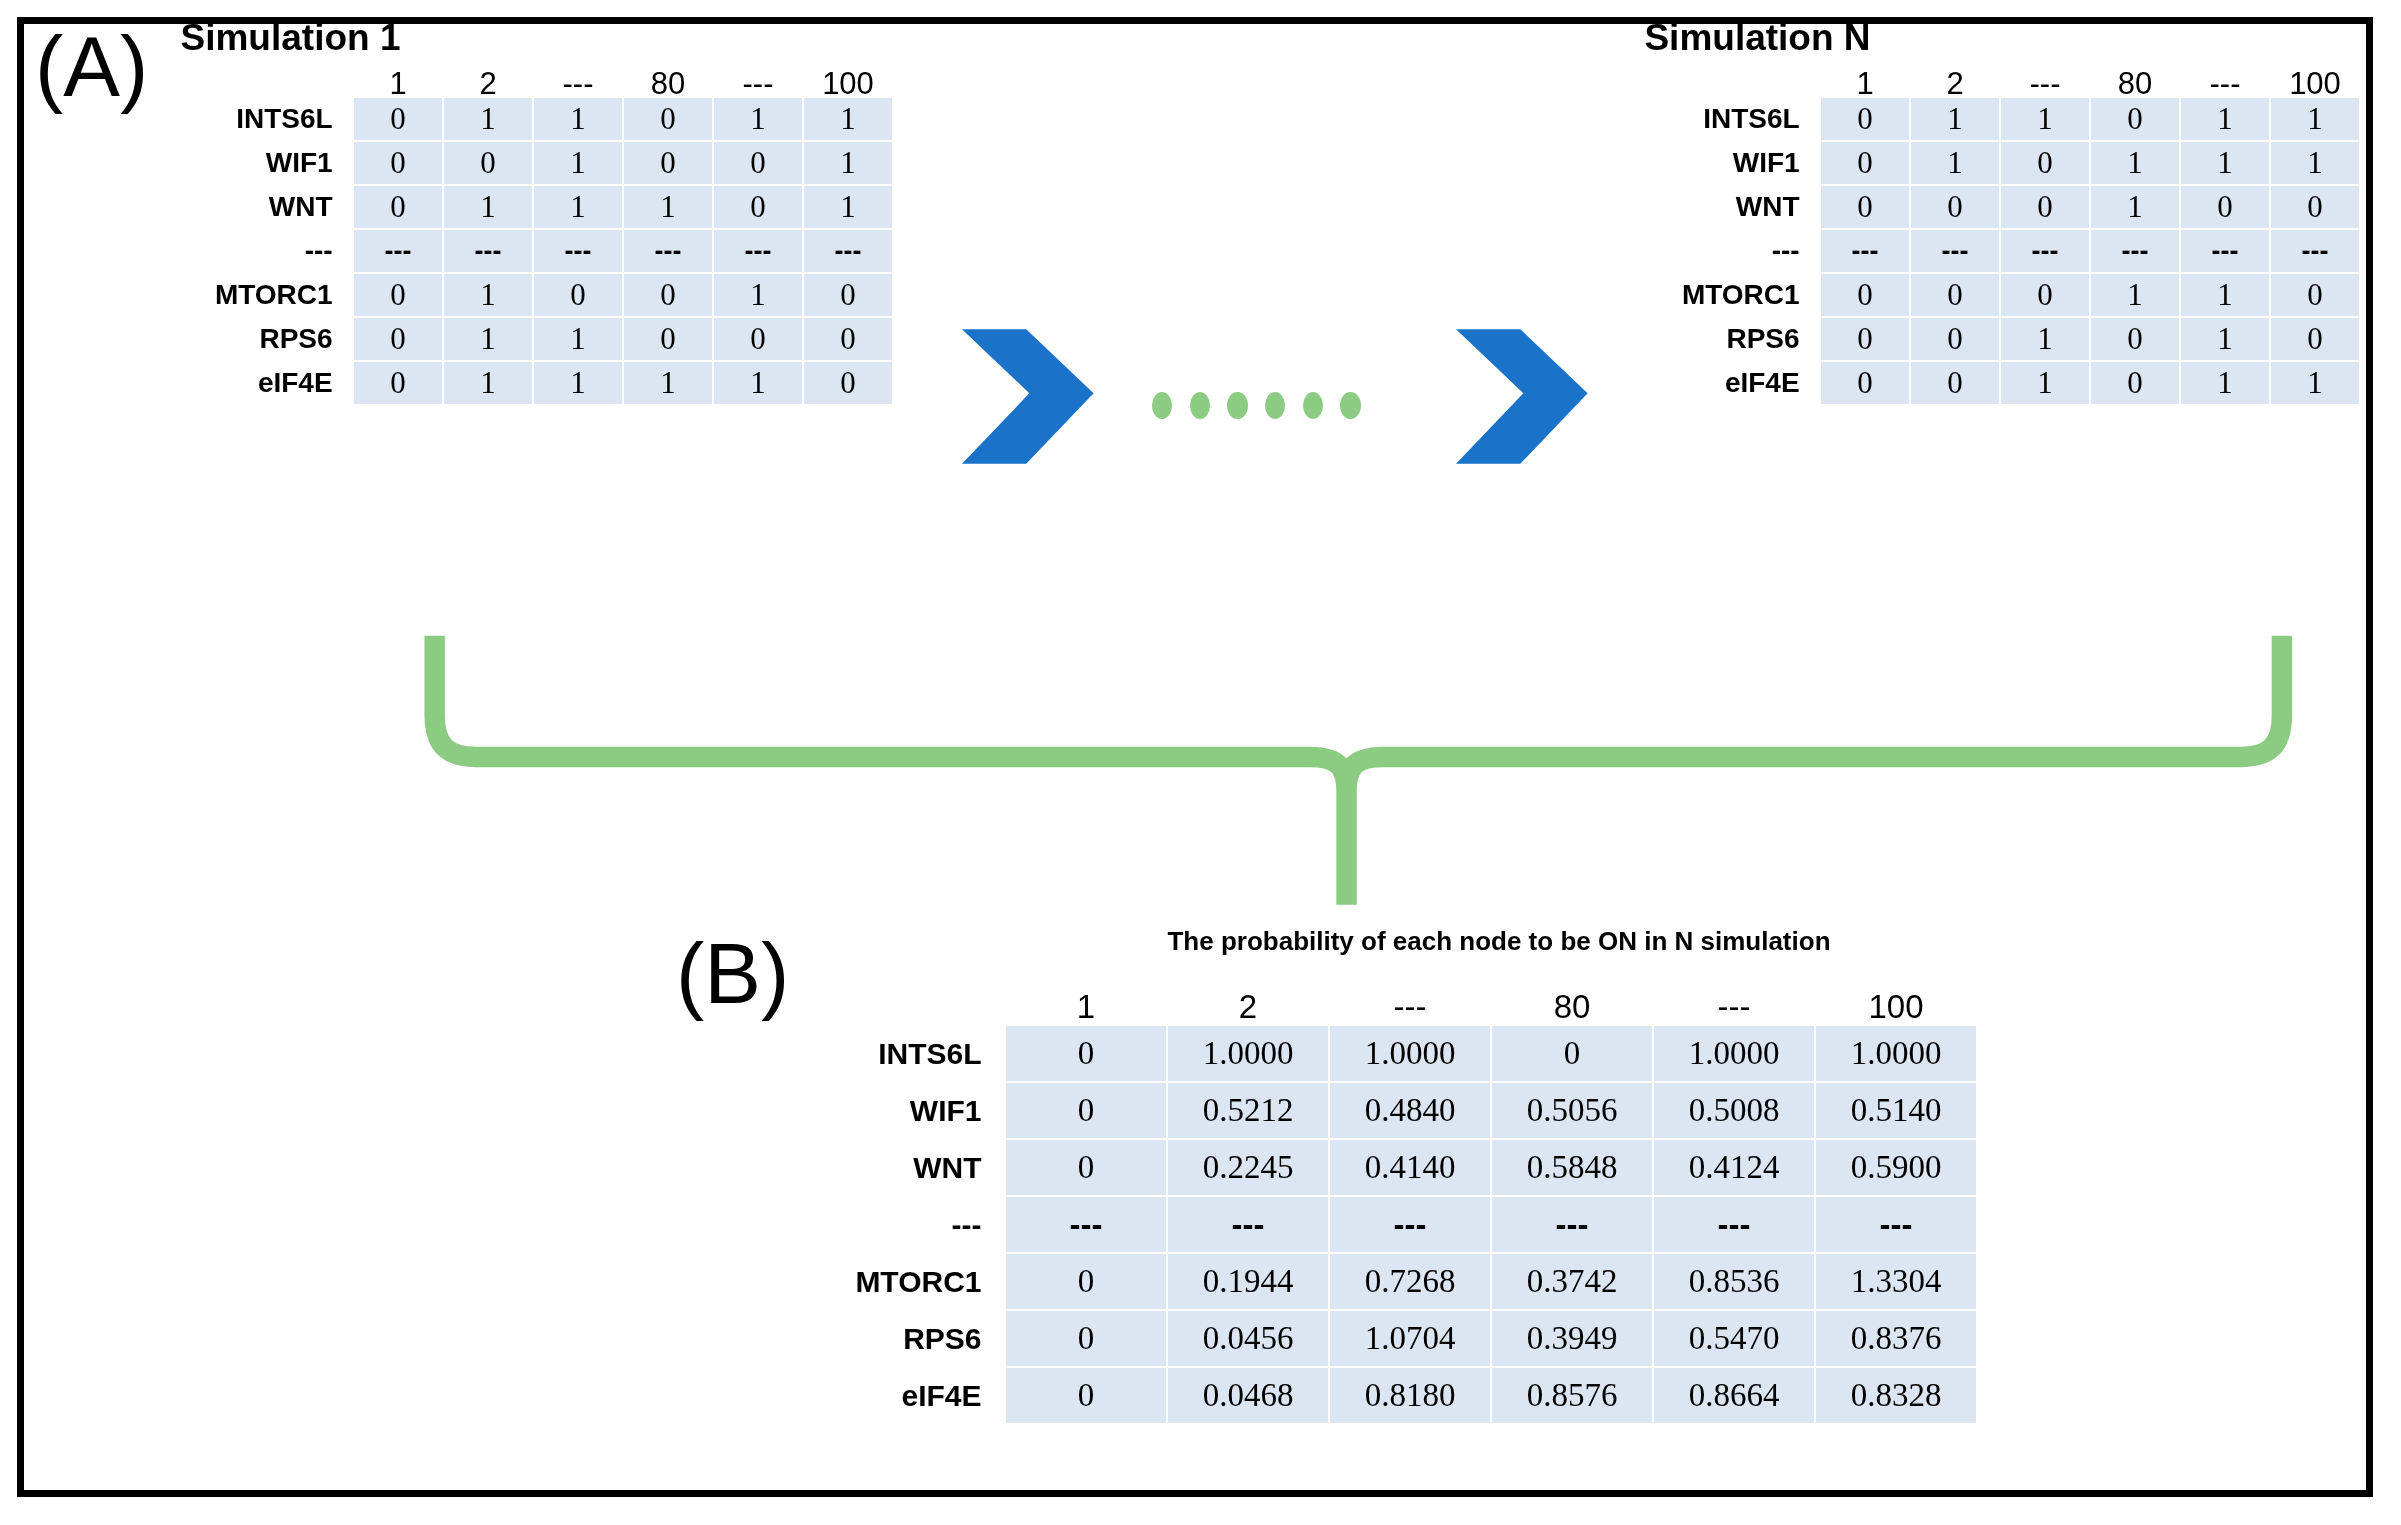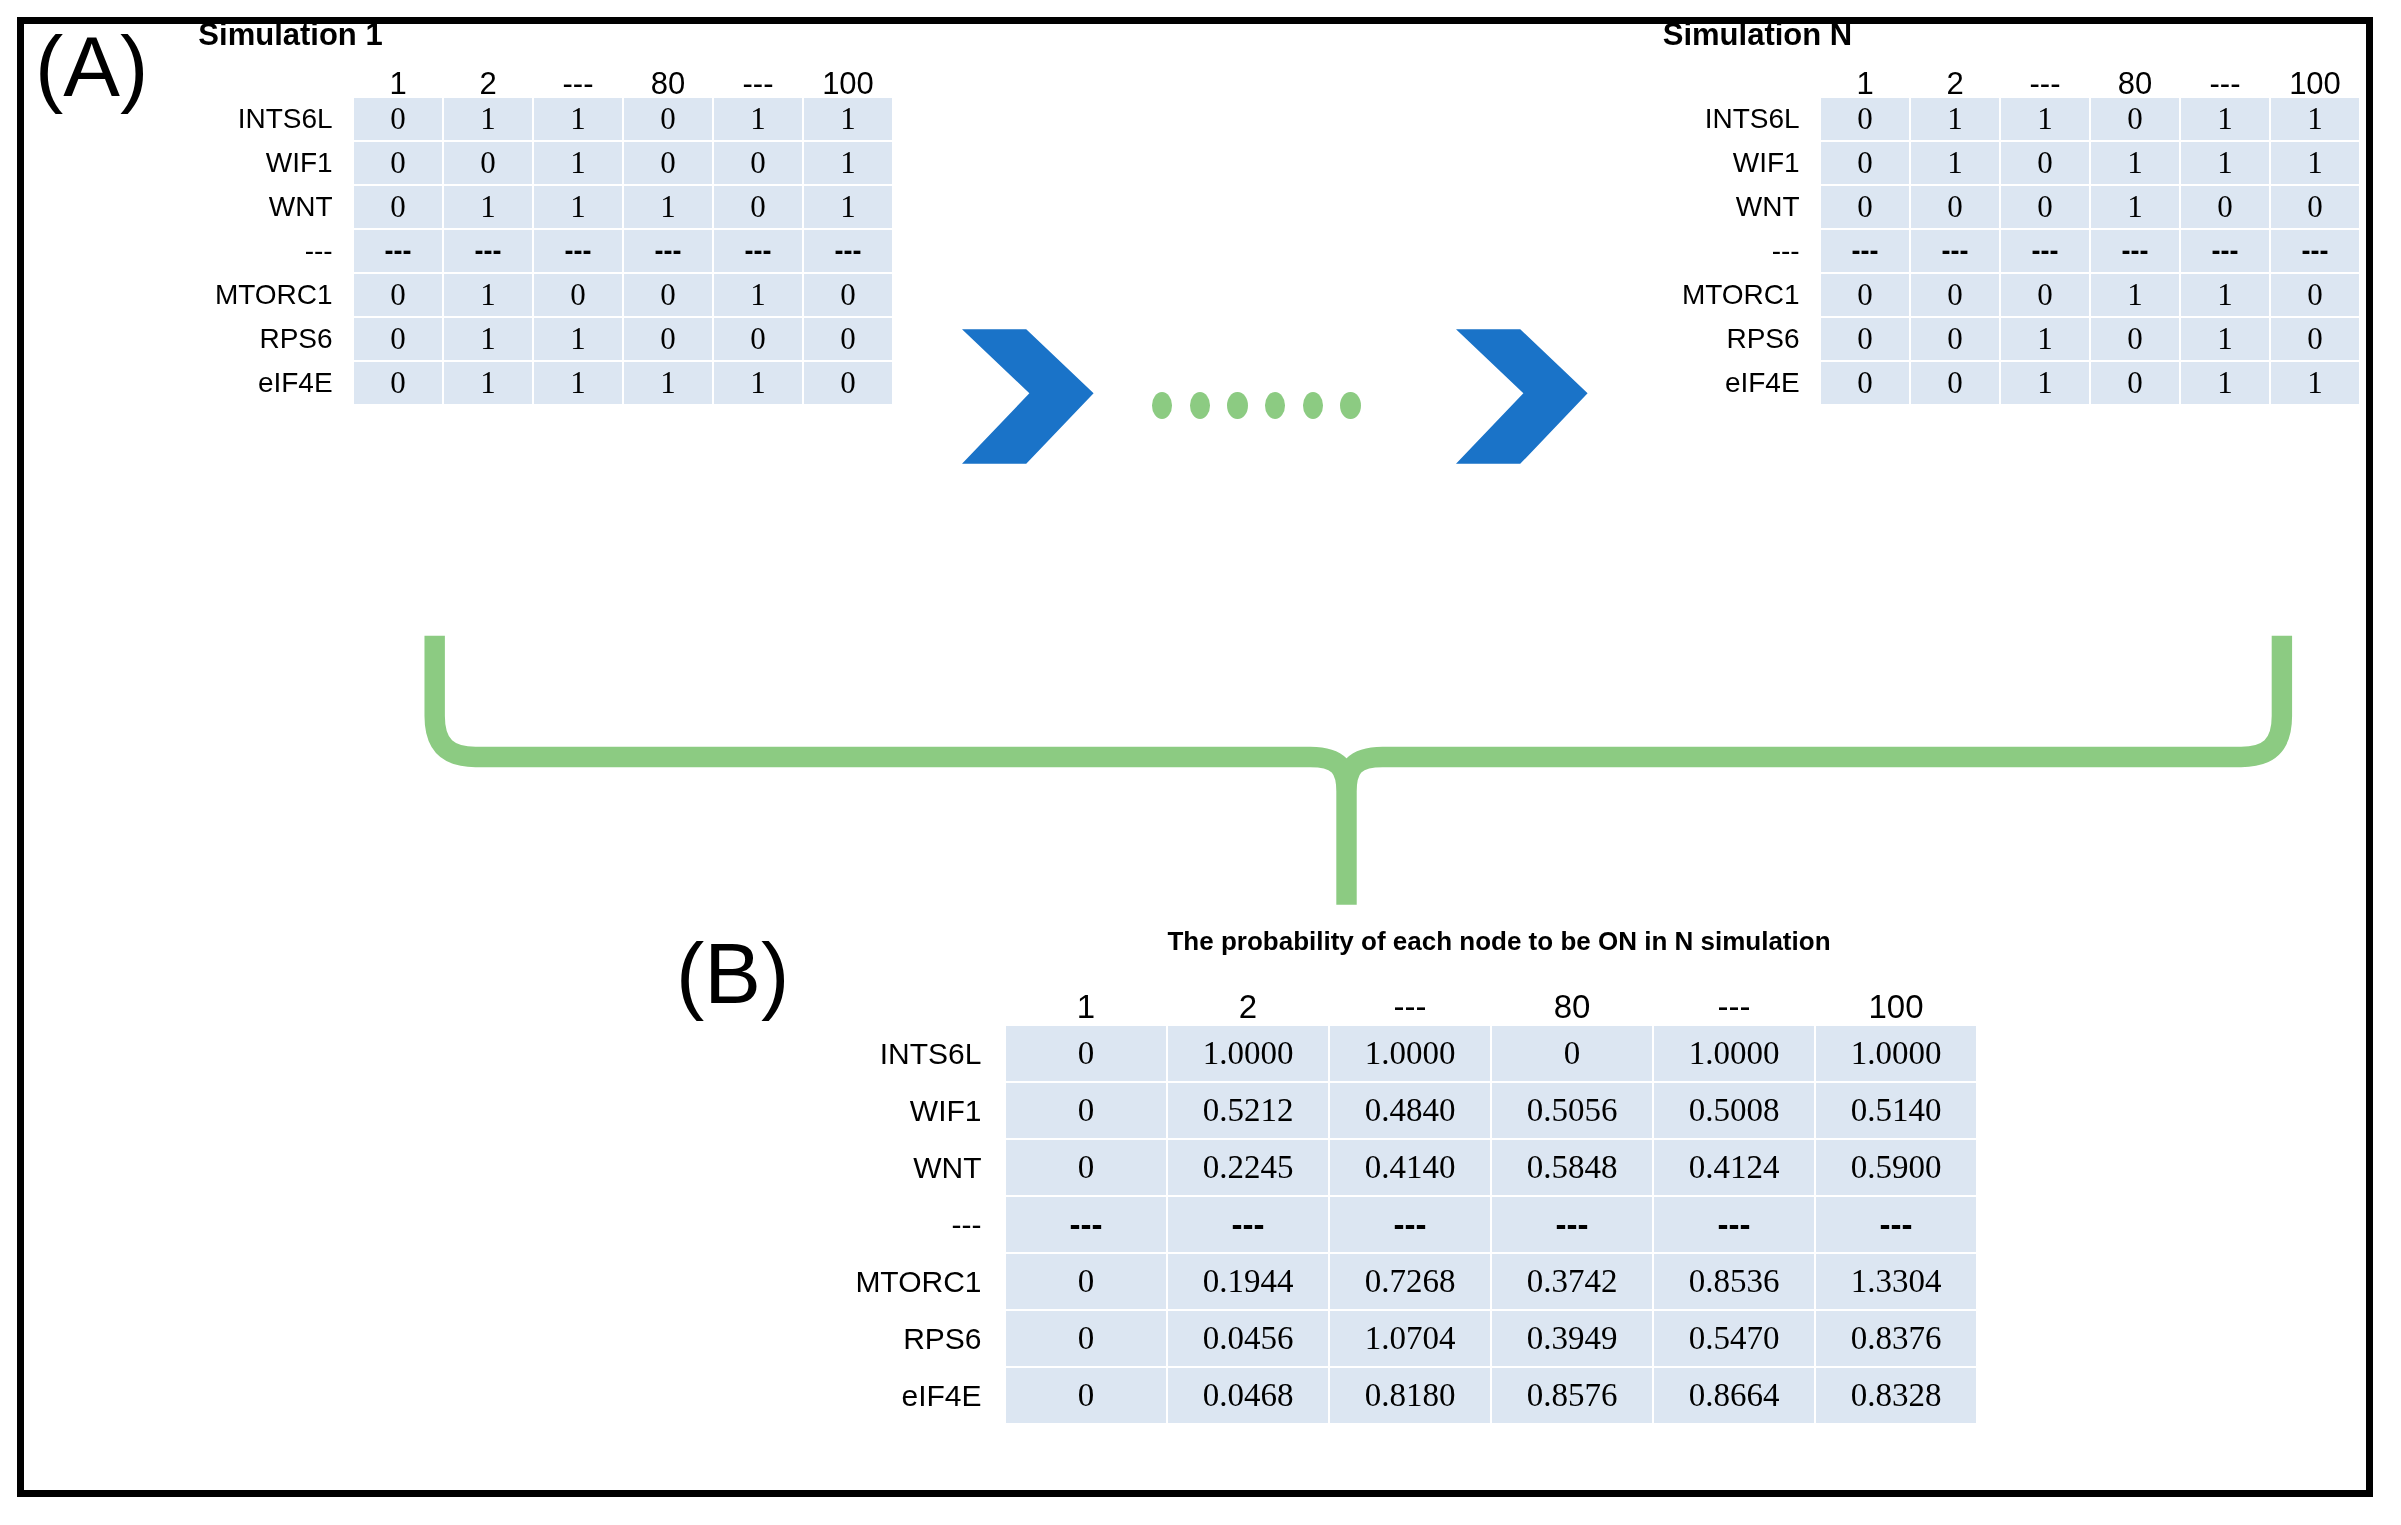--- a/index.html
+++ b/index.html
@@ -44,41 +44,41 @@
   
   .matrix {
     position: absolute;
   }
   .matrix .m-title {
     position: absolute;
     left: 0;
     right: 0;
     top: 0;
     text-align: center;
-    font-size: 31px;
+    font-size: 37px;
     font-weight: bold;
     color: #000000;
     white-space: nowrap;
   }
   .grid {
     display: grid;
     border-collapse: collapse;
   }
   .col-head {
     text-align: center;
     font-size: 31px;
     font-weight: 400;
     color: #000000;
     padding-bottom: 11px;
     line-height: 1;
   }
   .row-label {
     text-align: right;
     font-size: 28px;
-    font-weight: normal;
+    font-weight: bold;
     color: #000000;
     padding-right: 20.4px;
     display: flex;
     align-items: center;
     justify-content: flex-end;
     white-space: nowrap;
   }
   .cell {
     background: #dce6f2;
     text-align: center;

